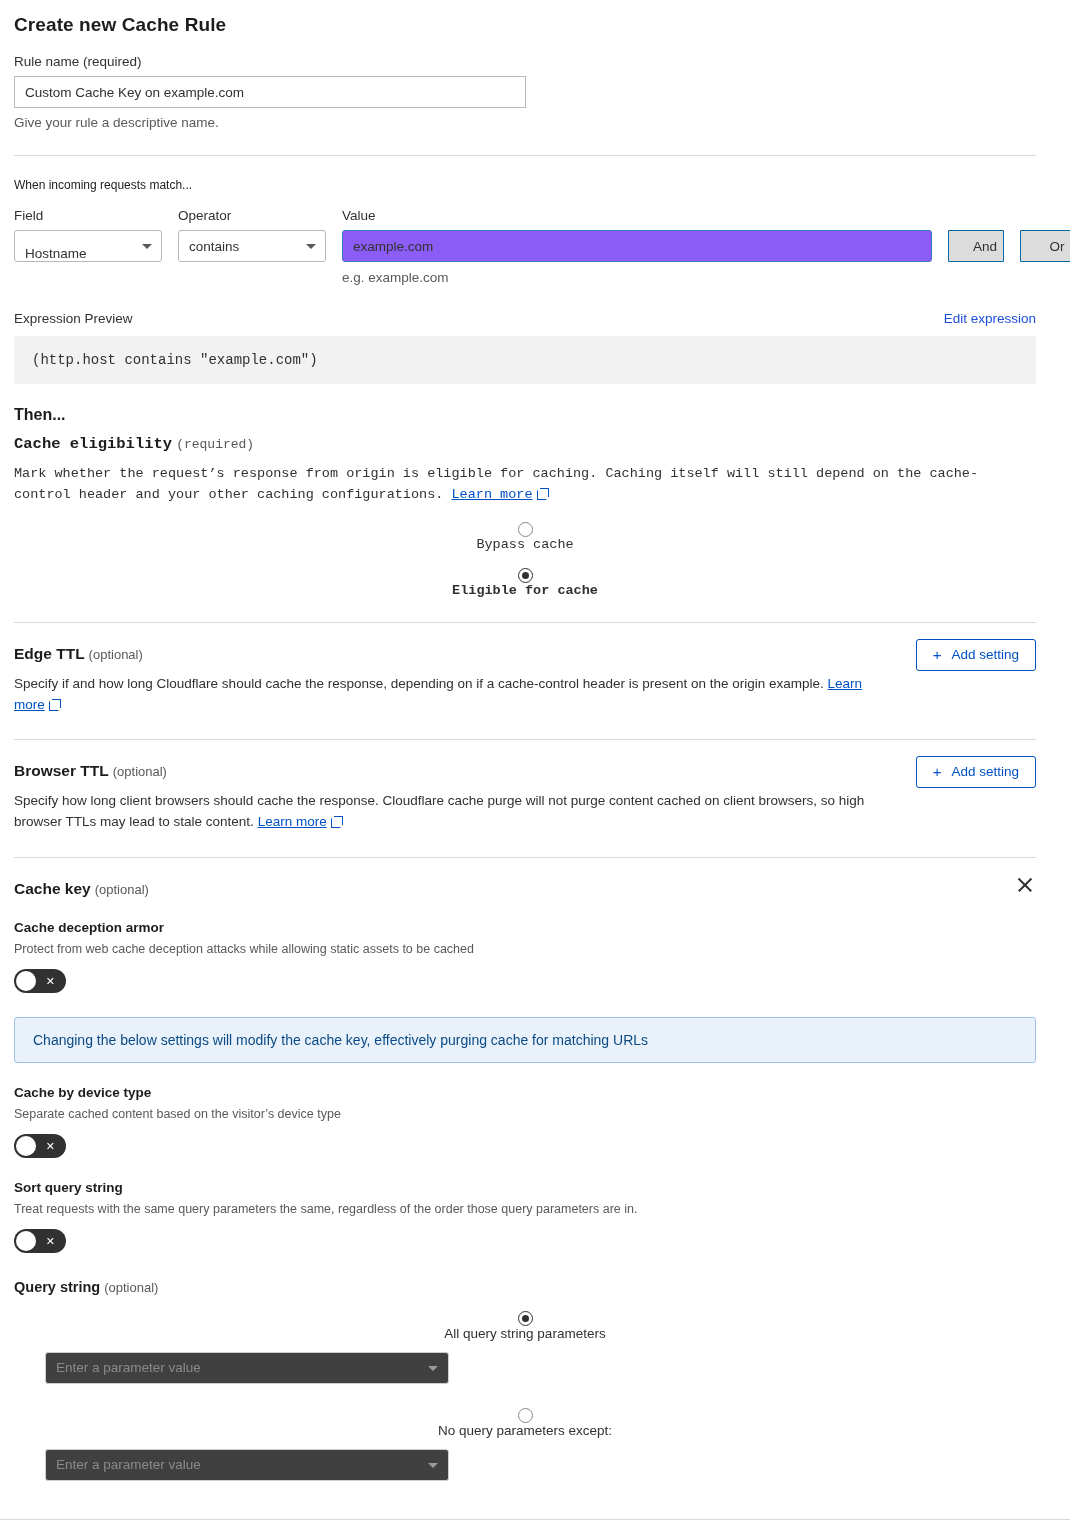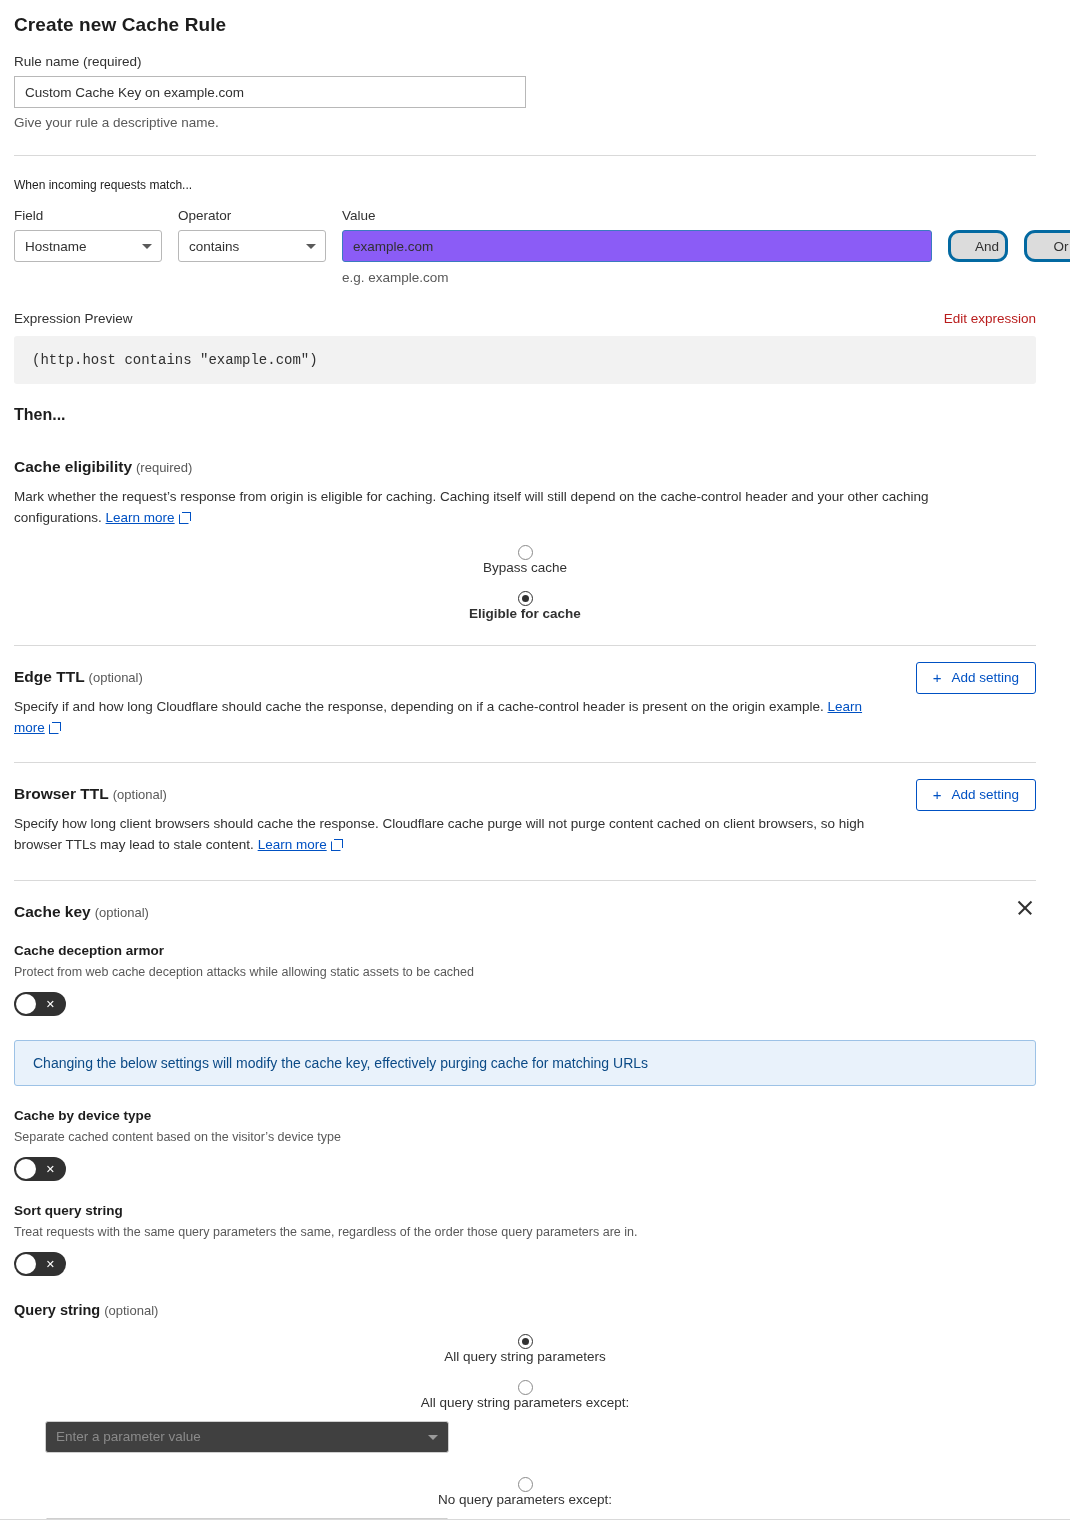--- a/index.html
+++ b/index.html
@@ -86,21 +86,21 @@
   .select-box .caret {
     position: absolute;
     right: 9px;
     top: 50%;
     margin-top: -2px;
     width: 0; height: 0;
     border-left: 5px solid transparent;
     border-right: 5px solid transparent;
     border-top: 5px solid #5a5a5a;
   }
-  .w-field { width: 148px; }
+  .w-field { width: 148px; align-items: flex-end; }
   .w-operator { width: 148px; }
   .value-input {
     width: 590px;
     height: 32px;
     border: 1px solid #3b7bbf;
     border-radius: 3px;
     padding: 0 10px;
     font-size: 13.5px;
     color: #313131;
     background: #8b5cf6;
@@ -109,37 +109,37 @@
   }
   .value-hint {
     font-size: 13.5px;
     color: #595959;
     margin-top: 8px;
   }
   .btn-grey {
     height: 32px;
     min-width: 56px;
     background: #dcdcdc;
-    border: 3px solid #0369a1;
-    border-radius: 11px;
+    border: 1px solid #0369a1;
+    border-radius: 1px;
     font-size: 13.5px;
     color: #313131;
     font-family: "Liberation Sans", sans-serif;
     cursor: pointer;
     padding-left: 24px;
   }
   .expr-header {
     display: flex;
     justify-content: space-between;
     align-items: baseline;
     margin: 26px 0 10px 0;
   }
   .expr-label { font-size: 13.5px; color: #313131; }
   .link {
-    color: #b91c1c;
+    color: #1d4ed8;
     font-size: 13.5px;
     text-decoration: none;
     cursor: pointer;
   }
   .link-underline {
     color: #0051c3;
     text-decoration: underline;
     cursor: pointer;
   }
   .expr-preview {
@@ -406,21 +406,21 @@
   </div>
 
   <div class="expr-header">
     <span class="expr-label">Expression Preview</span>
     <span class="link">Edit expression</span>
   </div>
   <div class="expr-preview">(http.host contains "example.com")</div>
 
   <div class="then-heading">Then...</div>
 
-  <div style="margin-top:34px;">
+  <div style="margin-top:11px;font-family:Liberation Mono, monospace;">
     <span class="sub-heading">Cache eligibility</span><span class="optional-tag">(required)</span>
     <div class="section-desc">
       <span>Mark whether the request’s response from origin is eligible for caching. Caching itself will still depend on the cache-control header and your other caching configurations.</span>
       <a class="link-underline">Learn more</a><span class="ext-icon"></span>
     </div>
 
     <div class="radio-row">
       <span class="radio"></span>
       <span class="radio-label">Bypass cache</span>
     </div>
@@ -494,24 +494,20 @@
     
     <div class="query-heading">
       <span>Query string</span><span class="optional-tag">(optional)</span>
     </div>
 
     <div class="radio-row">
       <span class="radio checked"></span>
       <span class="radio-label">All query string parameters</span>
     </div>
 
-    <div class="radio-row">
-      <span class="radio"></span>
-      <span class="radio-label">All query string parameters except:</span>
-    </div>
     <div class="param-select">
       <span>Enter a parameter value</span>
       <span class="caret"></span>
     </div>
 
     <div class="radio-row" style="margin-top:24px;">
       <span class="radio"></span>
       <span class="radio-label">No query parameters except:</span>
     </div>
     <div class="param-select">

